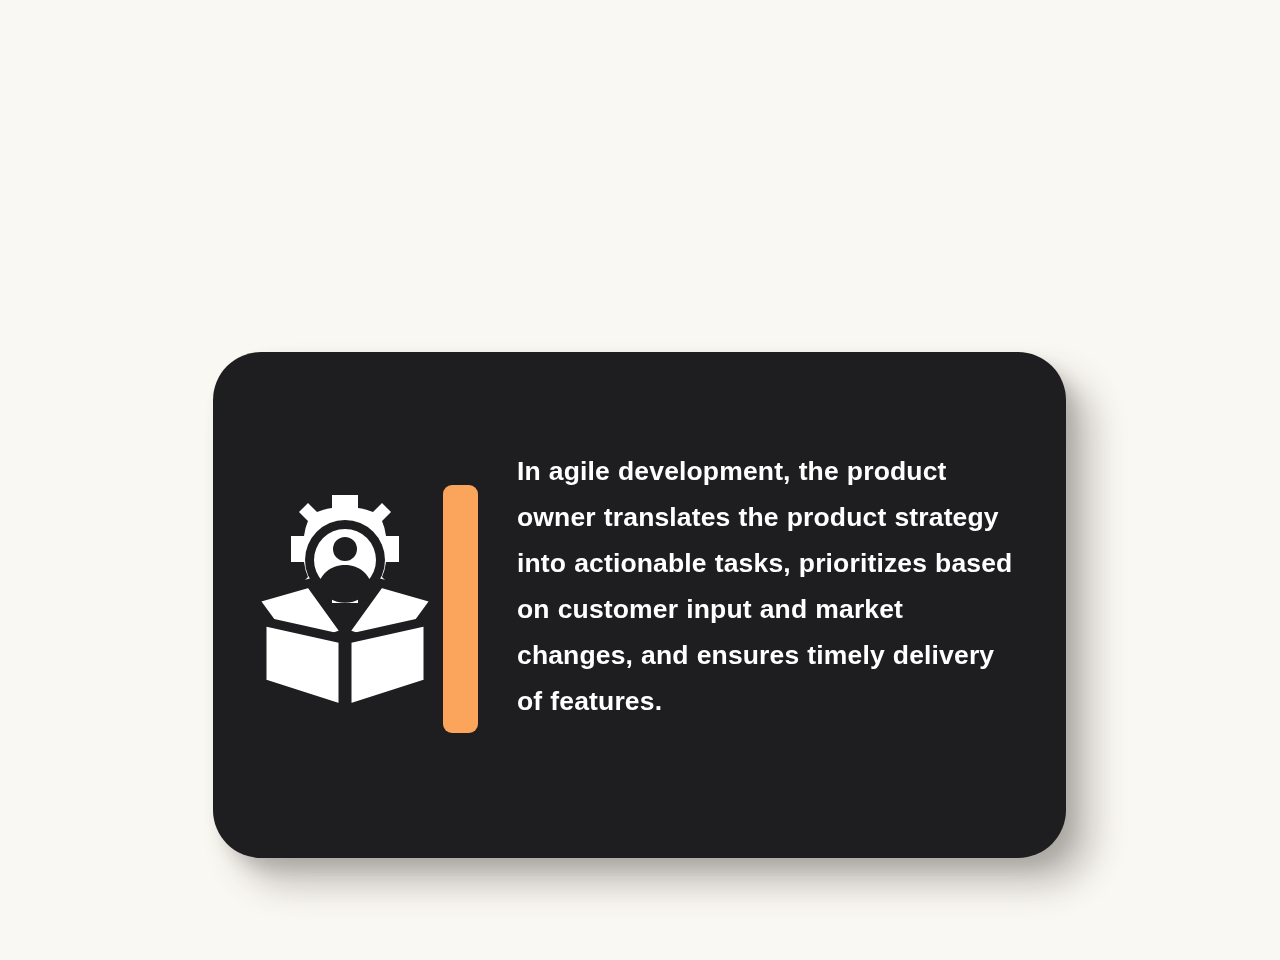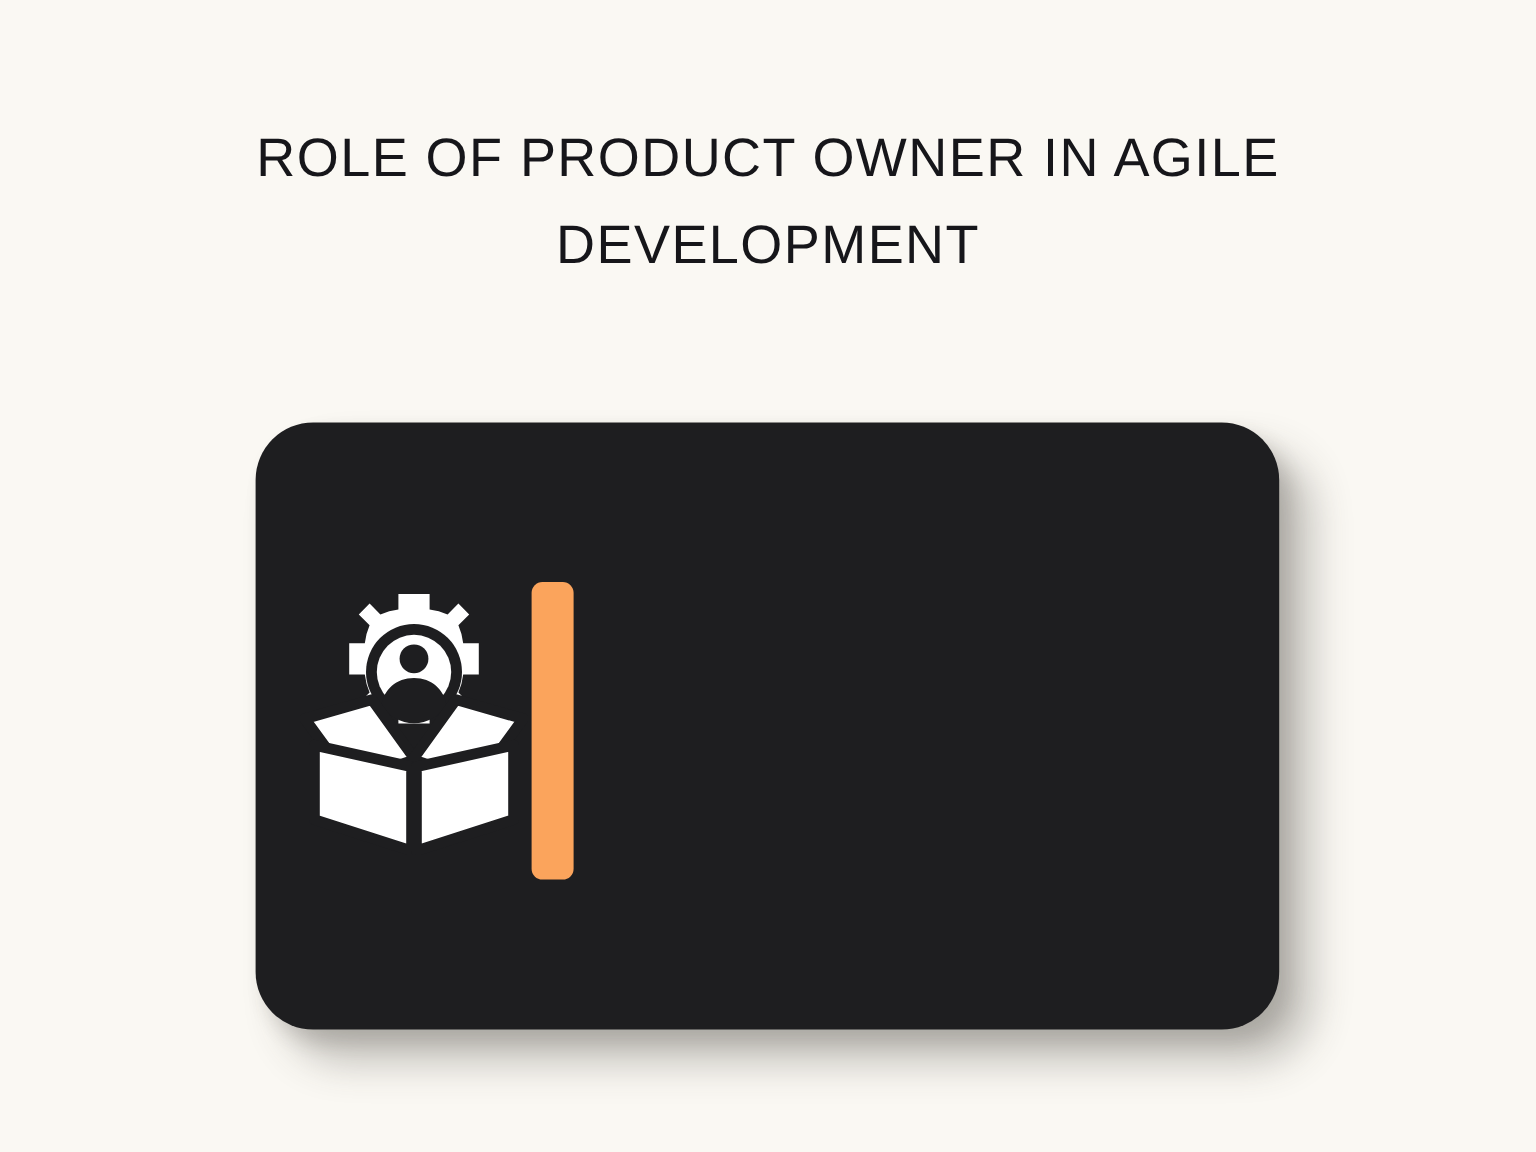--- a/index.html
+++ b/index.html
@@ -101,23 +101,20 @@
     letter-spacing: 0.15px;
     color: #ffffff;
     word-spacing: 0.5px;
   }
 </style>
 </head>
 <body>
 
 <div id="slide">
 
-  <div id="title-block">
-    <h1 id="page-title">ROLE OF PRODUCT OWNER IN AGILE DEVELOPMENT</h1>
-  </div>
 
   <div id="info-card">
 
     <div id="icon-wrap">
       <svg viewBox="0 0 190 225" xmlns="http://www.w3.org/2000/svg" aria-hidden="true">
 
         <g fill="#ffffff">
           <path d="M95 8
                    l13 0 0 13
                    a52 52 0 0 1 15 4
@@ -150,16 +147,17 @@
         <path d="M186 112 L130 96 L94 146 L148 164 Z" fill="#ffffff" stroke="#1e1e20" stroke-width="9" stroke-linejoin="round"></path>
 
         <path d="M12 134 L12 196 L93 222 L93 152 Z" fill="#ffffff" stroke="#1e1e20" stroke-width="9" stroke-linejoin="round"></path>
 
         <path d="M178 134 L178 196 L97 222 L97 152 Z" fill="#ffffff" stroke="#1e1e20" stroke-width="9" stroke-linejoin="round"></path>
       </svg>
     </div>
 
     <div id="accent-bar"></div>
 
+    <p id="body-text">In agile development, the product owner translates the product strategy into actionable tasks, prioritizes based on customer input and market changes, and ensures timely delivery of features.</p>
 
   </div>
 
 </div>
 
 </body></html>

